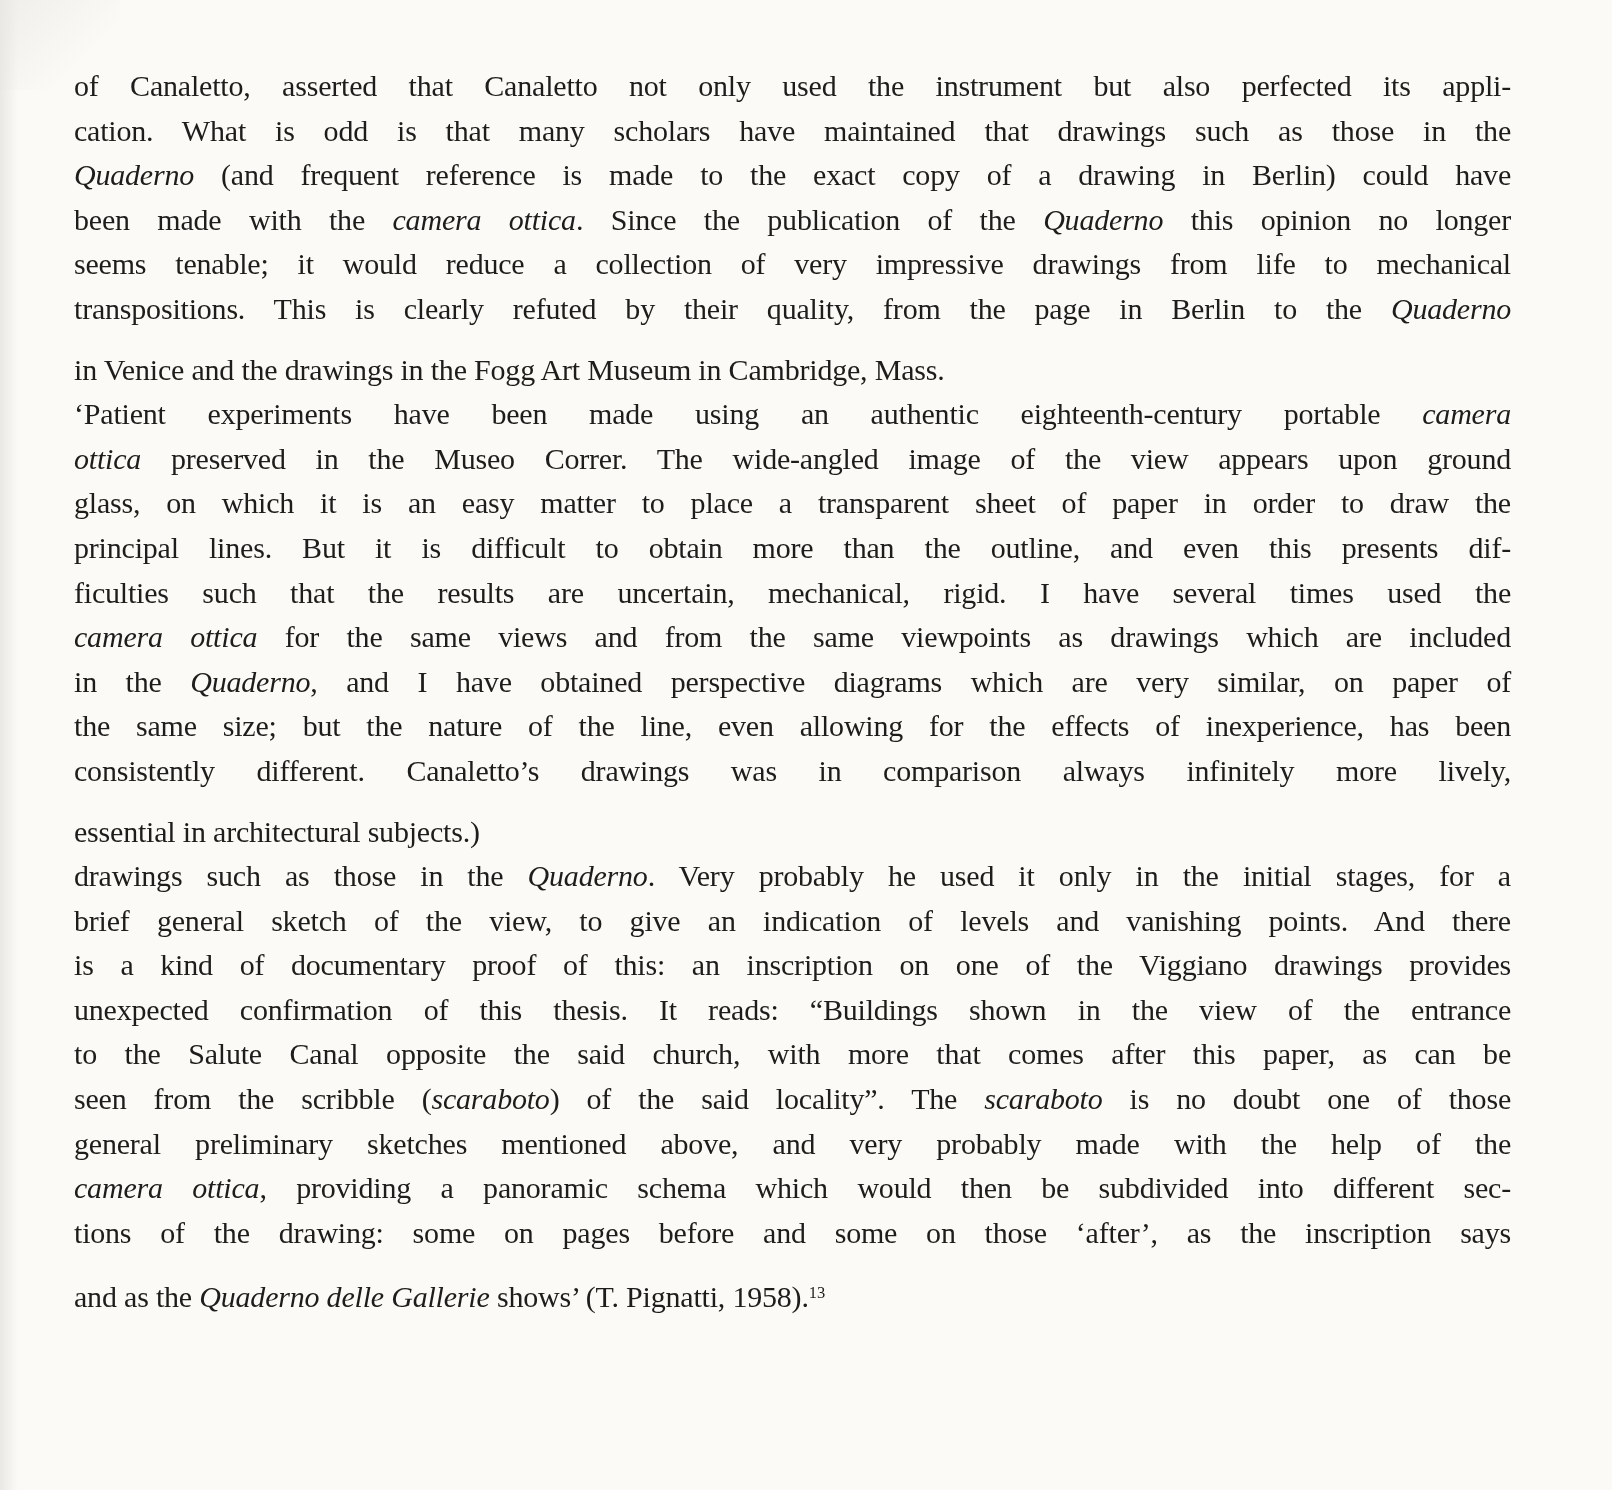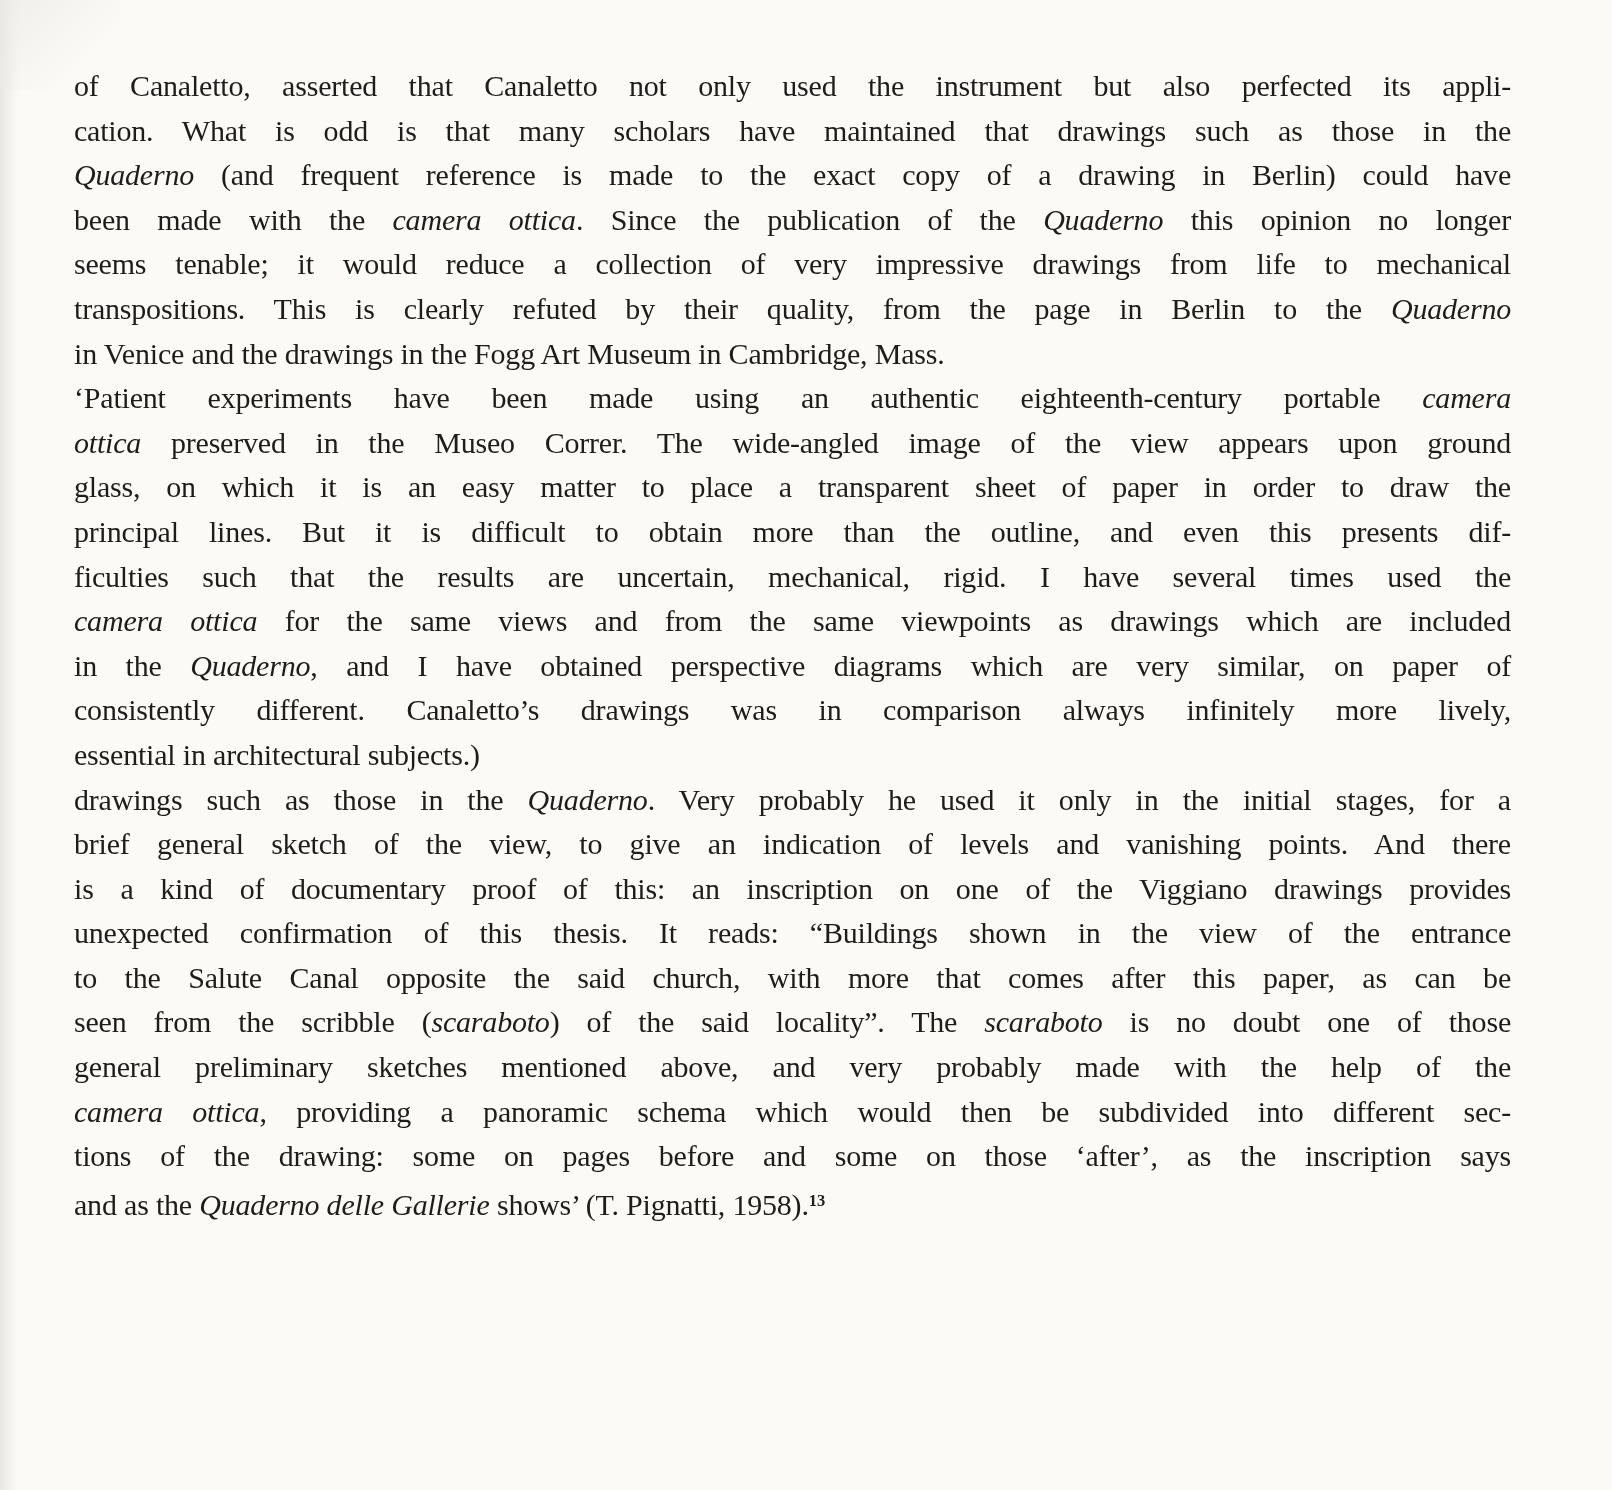--- a/index.html
+++ b/index.html
@@ -40,29 +40,29 @@
     color: #1e1d1b;
   }
   .line {
     text-align: justify;
     text-align-last: justify;
     height: 44.6px;
     white-space: normal;
   }
   .line.para-end {
     text-align-last: left;
+    margin-top: 16px;
   }
   .it {
     font-style: italic;
   }
   .sup {
     font-size: 0.55em;
     vertical-align: 0.55em;
     letter-spacing: 0;
-    font-weight: bold;
   }
 </style>
 </head>
 <body>
 
 <div class="scan-corner"></div>
 <div class="scan-edge"></div>
 
 <div class="page-text">
     <div class="line"><span>of Canaletto, asserted that Canaletto not only used the instrument but also perfected its appli-</span></div>
@@ -72,20 +72,21 @@
     <div class="line"><span>seems tenable; it would reduce a collection of very impressive drawings from life to mechanical</span></div>
     <div class="line"><span>transpositions. This is clearly refuted by their quality, from the page in Berlin to the </span><span class="it">Quaderno</span></div>
     <div class="line para-end"><span>in Venice and the drawings in the Fogg Art Museum in Cambridge, Mass.</span></div>
     <div class="line"><span>‘Patient experiments have been made using an authentic eighteenth-century portable </span><span class="it">camera</span></div>
     <div class="line"><span class="it">ottica</span><span> preserved in the Museo Correr. The wide-angled image of the view appears upon ground</span></div>
     <div class="line"><span>glass, on which it is an easy matter to place a transparent sheet of paper in order to draw the</span></div>
     <div class="line"><span>principal lines. But it is difficult to obtain more than the outline, and even this presents dif-</span></div>
     <div class="line"><span>ficulties such that the results are uncertain, mechanical, rigid. I have several times used the</span></div>
     <div class="line"><span class="it">camera ottica</span><span> for the same views and from the same viewpoints as drawings which are included</span></div>
     <div class="line"><span>in the </span><span class="it">Quaderno</span><span>, and I have obtained perspective diagrams which are very similar, on paper of</span></div>
+    <div class="line"><span>the same size; but the nature of the line, even allowing for the effects of inexperience, has been</span></div>
     <div class="line"><span>consistently different. Canaletto’s drawings was in comparison always infinitely more lively,</span></div>
     <div class="line para-end"><span>essential in architectural subjects.)</span></div>
     <div class="line"><span>drawings such as those in the </span><span class="it">Quaderno</span><span>. Very probably he used it only in the initial stages, for a</span></div>
     <div class="line"><span>brief general sketch of the view, to give an indication of levels and vanishing points. And there</span></div>
     <div class="line"><span>is a kind of documentary proof of this: an inscription on one of the Viggiano drawings provides</span></div>
     <div class="line"><span>unexpected confirmation of this thesis. It reads: “Buildings shown in the view of the entrance</span></div>
     <div class="line"><span>to the Salute Canal opposite the said church, with more that comes after this paper, as can be</span></div>
     <div class="line"><span>seen from the scribble (</span><span class="it">scaraboto</span><span>) of the said locality”. The </span><span class="it">scaraboto</span><span> is no doubt one of those</span></div>
     <div class="line"><span>general preliminary sketches mentioned above, and very probably made with the help of the</span></div>
     <div class="line"><span class="it">camera ottica</span><span>, providing a panoramic schema which would then be subdivided into different sec-</span></div>

